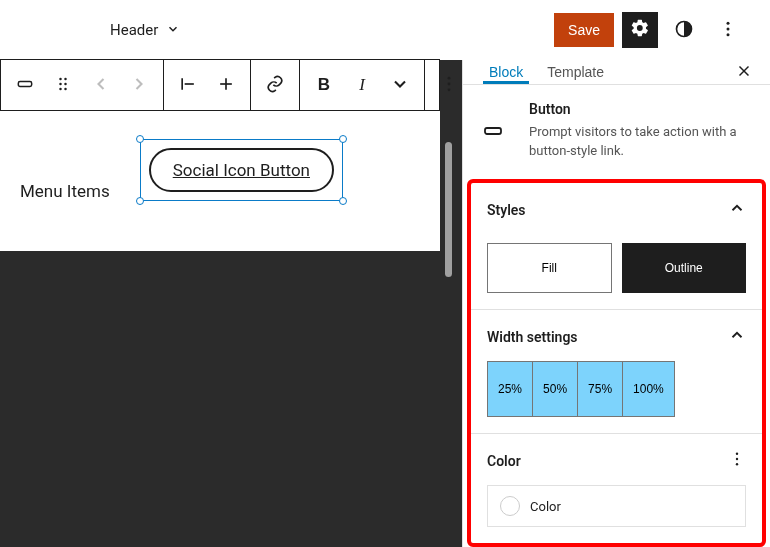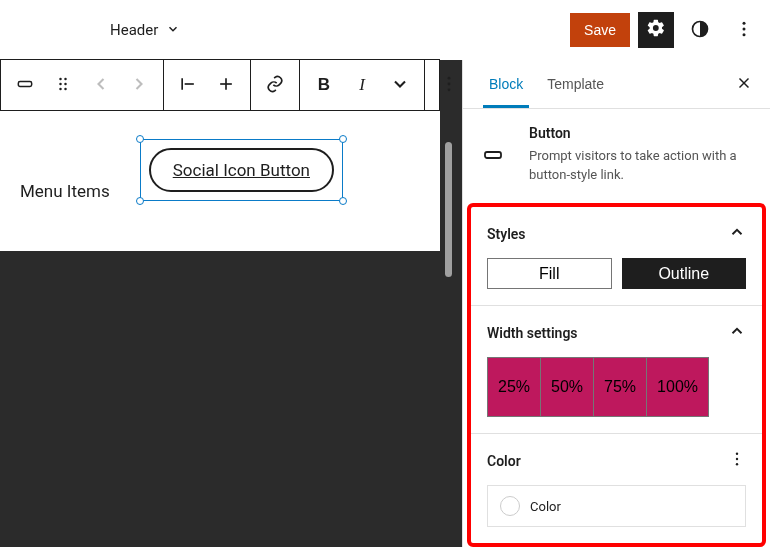--- a/index.html
+++ b/index.html
@@ -1,18 +1,18 @@
 <!DOCTYPE html>
 <html><head>
 <meta charset="utf-8">
 <style>
 * { box-sizing: border-box; margin: 0; padding: 0; }
 body { font-family: -apple-system, BlinkMacSystemFont, "Segoe UI", Roboto, sans-serif; width: 770px; height: 547px; overflow: hidden; background: #fff; position: relative; }
 
-.topbar { height: 60px; display: flex; align-items: center; justify-content: space-between; padding: 0 8px 0 110px; border-bottom: 0; gap: 35px; }
+.topbar { height: 60px; display: flex; align-items: center; justify-content: space-between; padding: 0 24px 0 110px; border-bottom: 0; gap: 35px; }
 .topbar-left { display: flex; align-items: center; gap: 8px; }
 .doc-title { font-size: 15px; color: #1e1e1e; }
 .chev { display: inline-block; }
 .topbar-right { display: flex; align-items: center; gap: 8px; }
 .save-btn { background: #c2410c; color: #fff; border: none; padding: 9px 14px; font-size: 14px; cursor: pointer; }
 .gear-btn { width: 36px; height: 36px; background: #1e1e1e; color: #fff; display: flex; align-items: center; justify-content: center; cursor: pointer; }
 .contrast-btn, .more-btn { width: 36px; height: 36px; background: transparent; border: none; display: flex; align-items: center; justify-content: center; cursor: pointer; }
 
 .main { display: flex; height: 487px; }
 .canvas-wrap { width: 462px; background: #2b2b2b; position: relative; }
@@ -47,24 +47,24 @@
 .block-meta .title { font-size: 14px; font-weight: 600; color: #1e1e1e; margin-bottom: 6px; }
 .block-meta .desc { font-size: 13px; color: #555; line-height: 1.45; }
 
 .panels { border: 4px solid #ff0000; border-radius: 6px; margin: 2px 4px 0 4px; }
 .panel { border-bottom: 1px solid #e0e0e0; padding: 16px 16px; }
 .panel:last-child { border-bottom: none; }
 .panel-head { display: flex; align-items: center; justify-content: space-between; margin-bottom: 14px; }
 .panel-head.no-margin { margin-bottom: 0; }
 .panel-title { font-size: 14px; font-weight: 600; color: #1e1e1e; }
 .style-row { display: flex; gap: 10px; }
-.style-btn { flex: 1; height: 31px; border: 1px solid #757575; background: #fff; font-size: 16px; cursor: pointer; display: flex; align-items: center; justify-content: center; }
+.style-btn { flex: 1; height: 50px; border: 1px solid #757575; background: #fff; font-size: 12px; cursor: pointer; display: flex; align-items: center; justify-content: center; margin-top: 9px; }
 .style-btn.selected { background: #1e1e1e; color: #fff; border-color: #1e1e1e; }
 .width-row { display: flex; }
-.width-btn { border: 1px solid #757575; background: #be185d; font-size: 16px; padding: 20px 10px; cursor: pointer; border-right: none; }
+.width-btn { border: 1px solid #757575; background: #7dd3fc; font-size: 12px; padding: 20px 10px; cursor: pointer; border-right: none; }
 .width-btn:last-child { border-right: 1px solid #757575; }
 .color-item { display: flex; align-items: center; gap: 10px; border: 1px solid #e0e0e0; padding: 10px 12px; margin-top: 14px; cursor: pointer; }
 .swatch { width: 20px; height: 20px; border-radius: 50%; border: 1px solid #ccc; background: #fff; }
 .color-label { font-size: 13px; color: #1e1e1e; }
 .panel-toggle { background: transparent; border: none; cursor: pointer; display: flex; }
 </style>
 </head>
 <body>
 
 <div class="topbar">

